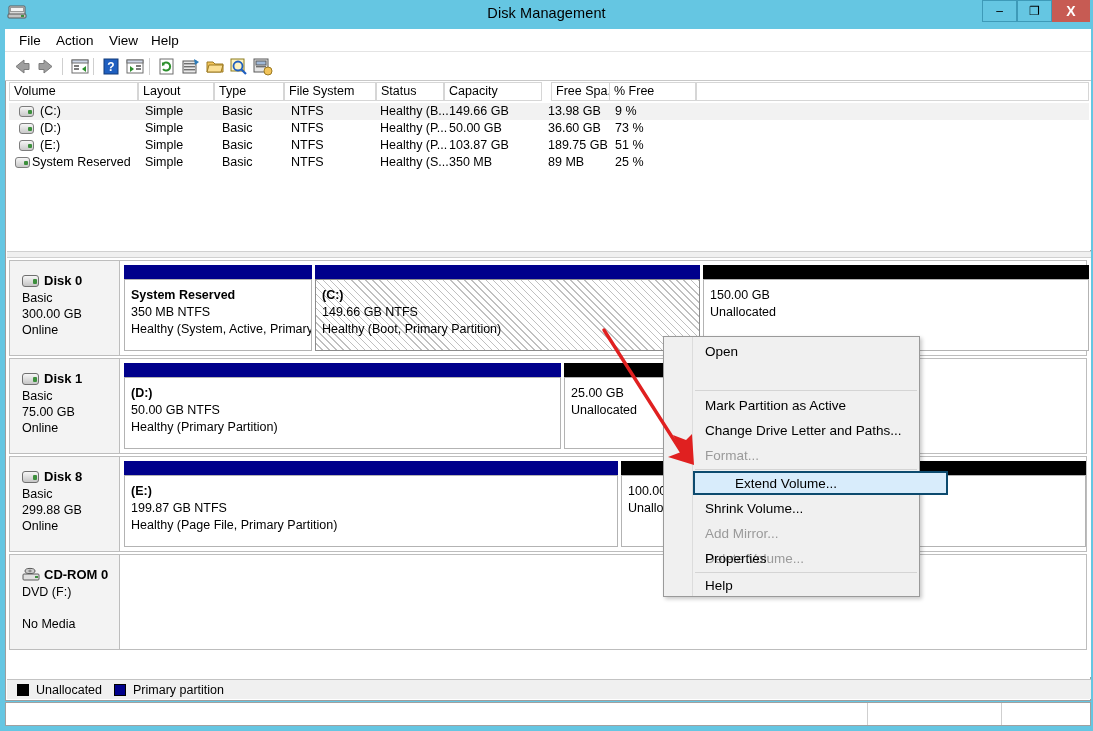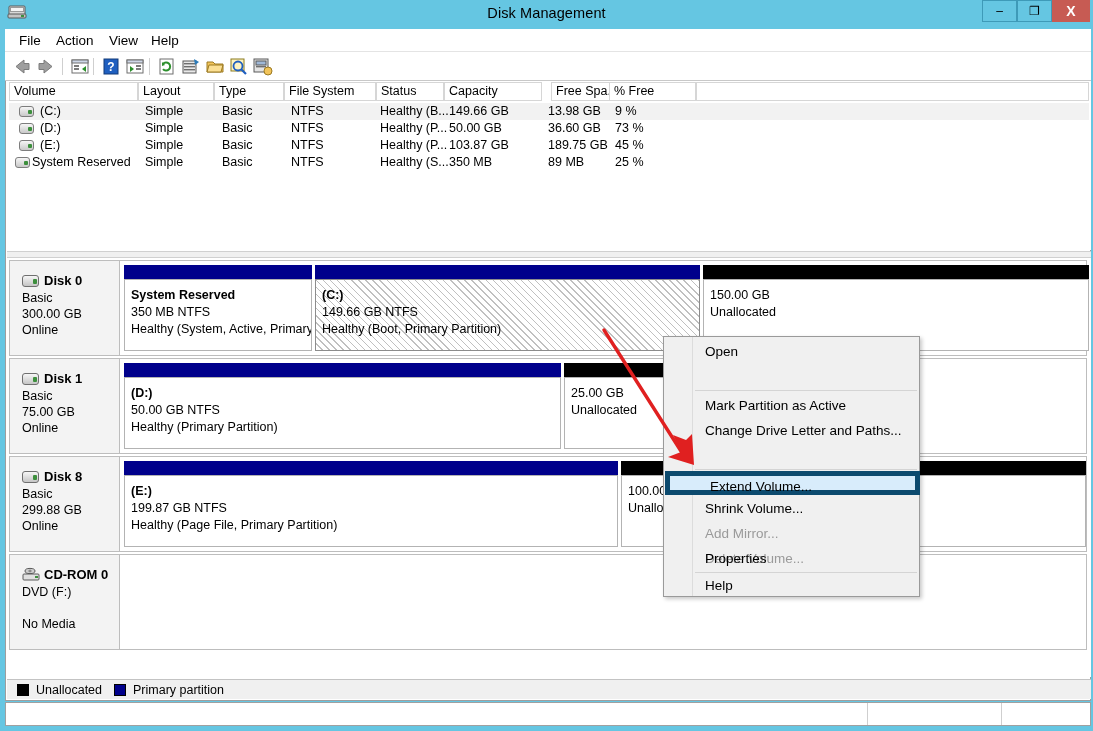--- a/index.html
+++ b/index.html
@@ -192,21 +192,21 @@
     position: absolute; left: 0; top: 0; width: 29px; height: 100%;
     background: #f0f0f0; border-right: 1px solid #dcdcdc;
   }
   .ctx-item {
     position: absolute; left: 1px; width: 255px; height: 25px;
     font-size: 13.5px; color: #000; line-height: 25px; padding-left: 40px;
     white-space: nowrap; cursor: default;
   }
   .ctx-item.disabled { color: #9a9a9a; }
   .ctx-item.hl {
-    background: #d8ecfb; border: 5px solid #0c4a6e; height: 24px; line-height: 22px;
+    background: #d8ecfb; border: 2px solid #0c4a6e; height: 24px; line-height: 22px; margin-left: 28px;
   }
   .ctx-sep {
     position: absolute; left: 31px; width: 222px; height: 1px; background: #d4d4d4;
   }
 
   
   #arrow { position: absolute; left: 0; top: 0; width: 1093px; height: 731px;
            pointer-events: none; z-index: 60; }
 </style>
 </head>
@@ -336,21 +336,21 @@
       </div>
       <div class="vrow" style="top:56px">
         <span class="dico" style="left:10px"></span>
         <span class="vcell" style="left:31px">(E:)</span>
         <span class="vcell" style="left:136px">Simple</span>
         <span class="vcell" style="left:213px">Basic</span>
         <span class="vcell" style="left:282px">NTFS</span>
         <span class="vcell" style="left:371px">Healthy (P...</span>
         <span class="vcell" style="left:440px">103.87 GB</span>
         <span class="vcell" style="left:539px">189.75 GB</span>
-        <span class="vcell" style="left:606px">45 %</span>
+        <span class="vcell" style="left:606px">51 %</span>
       </div>
       <div class="vrow" style="top:73px">
         <span class="dico" style="left:6px"></span>
         <span class="vcell" style="left:23px">System Reserved</span>
         <span class="vcell" style="left:136px">Simple</span>
         <span class="vcell" style="left:213px">Basic</span>
         <span class="vcell" style="left:282px">NTFS</span>
         <span class="vcell" style="left:371px">Healthy (S...</span>
         <span class="vcell" style="left:440px">350 MB</span>
         <span class="vcell" style="left:539px">89 MB</span>
@@ -492,20 +492,21 @@
     <div class="sb-cell" style="left:995px; width:1px; height:22px"></div>
     <span class="vcell" style="left:6px; top:2px"></span>
   </div>
 
   <div id="ctxmenu">
     <div id="ctx-gutter"></div>
     <div class="ctx-item" style="top:2px">Open</div>
     <div class="ctx-sep" style="top:53px"></div>
     <div class="ctx-item" style="top:56px">Mark Partition as Active</div>
     <div class="ctx-item" style="top:81px">Change Drive Letter and Paths...</div>
+    <div class="ctx-item disabled" style="top:106px">Format...</div>
     <div class="ctx-sep" style="top:132px"></div>
     <div class="ctx-item hl" style="top:134px">Extend Volume...</div>
     <div class="ctx-item disabled" style="top:184px">Add Mirror...</div>
     <div class="ctx-item" style="top:159px">Shrink Volume...</div>
     <div class="ctx-item disabled" style="top:209px">Delete Volume...</div>
     <div class="ctx-sep" style="top: 235px;"></div>
     <div class="ctx-item" style="top: 209px;">Properties</div>
 
     <div class="ctx-item" style="top: 236px;">Help</div>
   </div>

